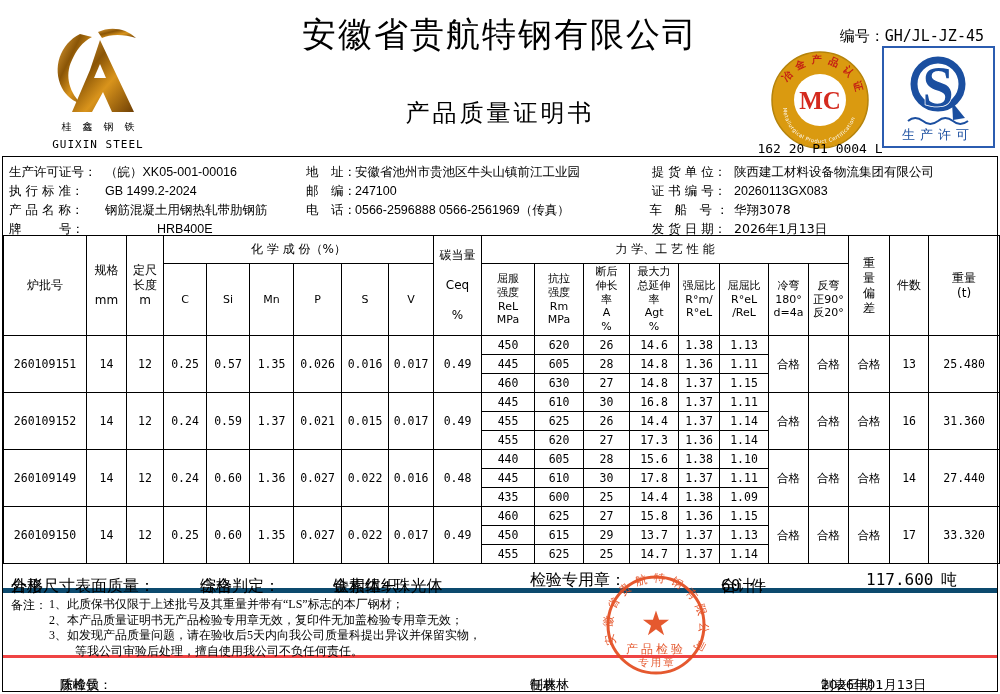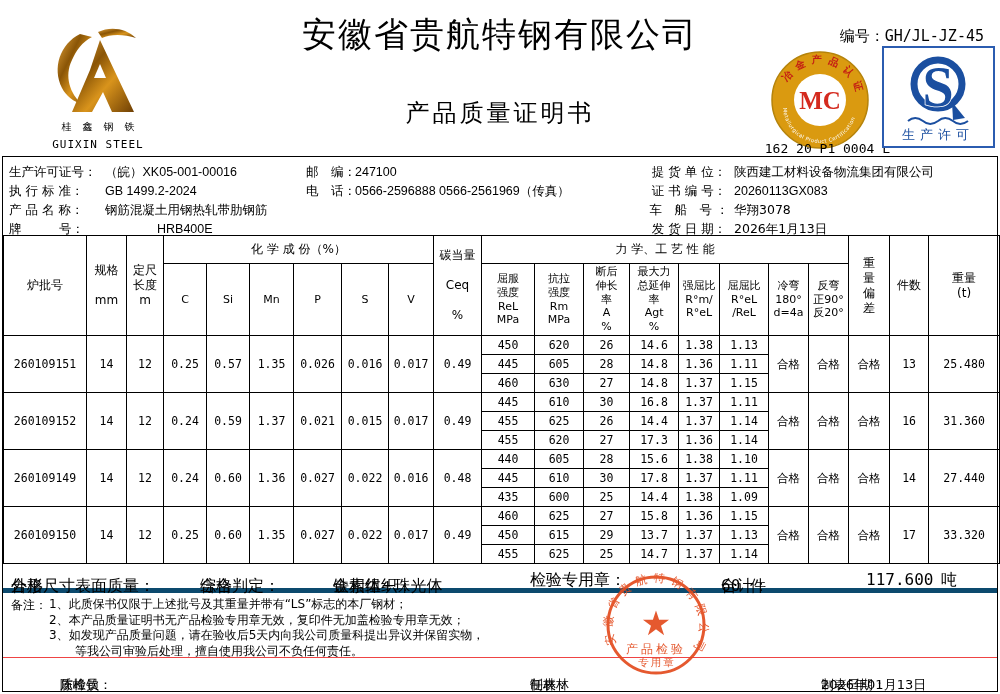--- a/index.html
+++ b/index.html
@@ -13,21 +13,21 @@
   .doc-subtitle { position:absolute; left:0; right:0; top:97px; text-align:center;
     font-family:"DejaVu Serif","Liberation Serif",serif; font-size:24px; letter-spacing:3px; }
   .serial { position:absolute; top:27px; right:16px; font-size:15px; }
   .serial .v { font-family:"DejaVu Sans Mono",monospace; }
 
   .logo-wrap { position:absolute; left:46px; top:26px; width:104px; height:128px; text-align:center; }
   .logo-cn { position:absolute; left:0; top:94px; width:104px; font-size:10px; letter-spacing:11px; text-indent:11px; white-space:nowrap; }
   .logo-en { position:absolute; left:0; top:112px; width:104px; font-family:"DejaVu Sans Mono",monospace; font-size:11px; letter-spacing:1px; }
 
   .mc-badge { position:absolute; left:770px; top:50px; }
-  .mc-code { position:absolute; left:750px; top:141px; width:140px; text-align:right;
+  .mc-code { position:absolute; left:750px; top:141px; width:140px; text-align:center;
     font-family:"DejaVu Sans Mono",monospace; font-size:13px; white-space:nowrap; }
   .qs-badge { position:absolute; left:882px; top:46px; }
 
   
   .doc-box { position:absolute; left:2px; top:156px; width:996px; height:536px;
     border:1px solid #000; }
 
   
   .info { position:relative; height:78px; font-size:12.5px; }
   .info .col { position:absolute; top:5px; }
@@ -52,21 +52,21 @@
   tbody tr { height:19px; }
 
   
   .summary { position:relative; height:29px; border-bottom:5px solid #0c4a6e; font-size:16px; }
   .summary span { position:absolute; top:6px; white-space:nowrap; }
   .s1{left:8px;} .s2{left:197px;} .s3{left:330px;} .s4{left:527px;}
   .s5{left:718px;} .s6{left:863px;} .s7{left:938px;}
   .summary .num { font-family:"DejaVu Sans Mono",monospace; }
 
   
-  .notes { position:relative; height:65px; border-bottom:1px solid #ef4444; font-size:12px; }
+  .notes { position:relative; height:65px; border-bottom:3px solid #ef4444; font-size:12px;font-family:Liberation Serif, serif; }
   .notes .nlabel { position:absolute; left:8px; top:4px; }
   .notes .nlines { position:absolute; left:46px; top:4px; }
   .notes .nline { line-height:15.5px; white-space:nowrap; }
   .notes .nline.cont { padding-left:26px; }
 
   
   .ftr { position:relative; height:32px; font-size:13px; }
   .ftr span { position:absolute; top:9px; white-space:nowrap; }
   .f1{left:57px;} .f2{left:527px;} .f3{left:818px;}
 
@@ -136,20 +136,21 @@
 <div class="doc-box">
 
   <div class="info">
     <div class="col col-a">
       <div class="row"><span class="lab">生产许可证号：</span><span class="val">（皖）XK05-001-00016</span></div>
       <div class="row"><span class="lab">执 行 标 准：</span><span class="val">GB 1499.2-2024</span></div>
       <div class="row"><span class="lab">产 品 名 称：</span><span class="val cjk">钢筋混凝土用钢热轧带肋钢筋</span></div>
       <div class="row"><span class="lab">牌　　　号：</span><span class="val indent-hrb">HRB400E</span></div>
     </div>
     <div class="col col-b">
+      <div class="row"><span class="lab">地　址：</span><span class="val cjk">安徽省池州市贵池区牛头山镇前江工业园</span></div>
       <div class="row"><span class="lab">邮　编：</span><span class="val">247100</span></div>
       <div class="row"><span class="lab">电　话：</span><span class="val">0566-2596888  0566-2561969（传真）</span></div>
     </div>
     <div class="col col-c">
       <div class="row"><span class="lab">提 货 单 位：</span><span class="val cjk">陕西建工材料设备物流集团有限公司</span></div>
       <div class="row"><span class="lab">证 书 编 号：</span><span class="val">20260113GX083</span></div>
       <div class="row"><span class="lab">车　船　号 ：</span><span class="val cjk">华翔3078</span></div>
       <div class="row"><span class="lab">发 货 日 期：</span><span class="val cjk">2026年1月13日</span></div>
     </div>
   </div>

